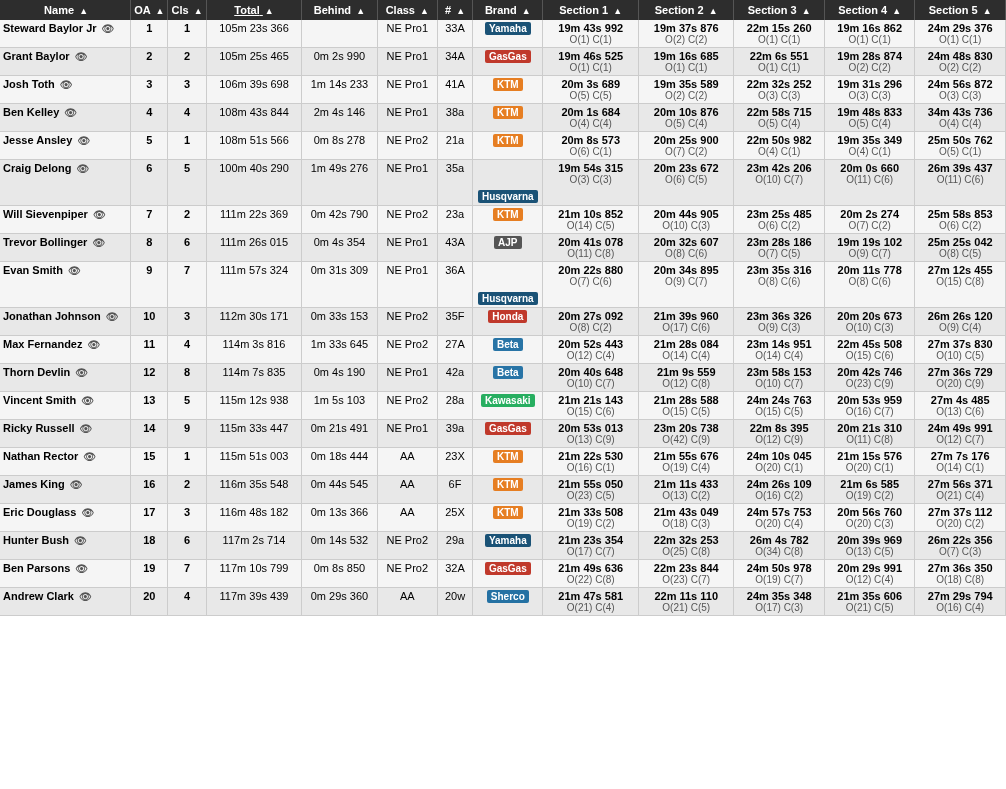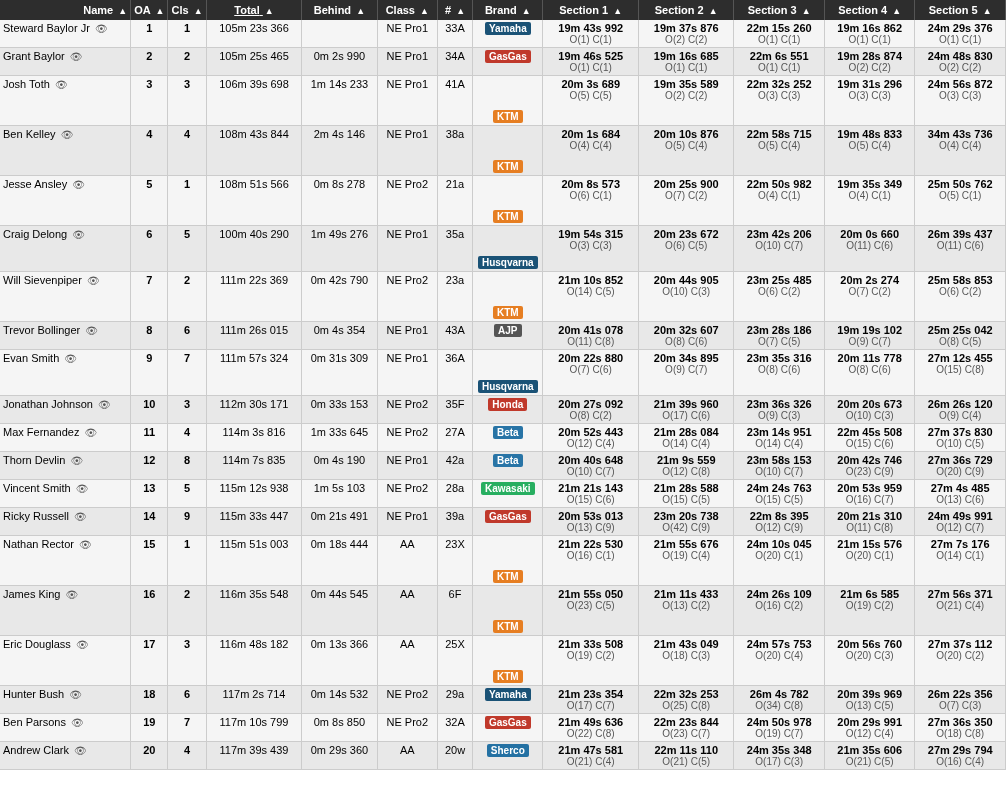--- a/index.html
+++ b/index.html
@@ -38,33 +38,33 @@
     tbody td {
       padding: 2px 3px;
       border-right: 1px solid #ccc;
       border-bottom: 1px solid #ccc;
       text-align: center;
       white-space: nowrap;
       vertical-align: top;
     }
     td.name-col {
       text-align: left;
-      font-weight: normal;
+      font-weight: bold;
     }
     .brand-badge {
       display: inline-block;
       padding: 1px 4px;
       border-radius: 2px;
       font-weight: bold;
       font-size: 10px;
       color: #fff;
     }
     .brand-yamaha { background: #1a5276; }
     .brand-gasgas { background: #c0392b; }
-    .brand-ktm { background: #e67e22; margin-top: 32px; }
+    .brand-ktm { background: #e67e22; }
     .brand-husqvarna { background: #1a5276; margin-top: 28px; }
     .brand-honda { background: #c0392b; }
     .brand-beta { background: #2874a6; }
     .brand-kawasaki { background: #27ae60; }
     .brand-sherco { background: #2471a3; }
     .brand-ajp { background: #555; }
     .section-main {
       font-weight: bold;
       font-size: 11px;
     }
@@ -75,21 +75,21 @@
     .eye-icon { font-size: 10px; margin-left: 2px; color: #555; }
     td.oa-col, td.cls-col { font-weight: bold; }
     thead th:first-child { text-align: left; padding-left: 5px; }
   </style>
 </head>
 <body>
 
 <table>
   <thead>
     <tr>
-      <th style="text-align:right;padding-left:5px;min-width:130px;margin-left:24px;">
+      <th style="text-align:center;padding-left:5px;min-width:130px;margin-left:24px;">
         <span>Name</span>
         <span class="sort-arrow">▲</span>
       </th>
       <th style="min-width:35px;">
         <span>OA</span>
         <span class="sort-arrow">▲</span>
       </th>
       <th style="min-width:30px;">
         <span>Cls</span>
         <span class="sort-arrow">▲</span>

